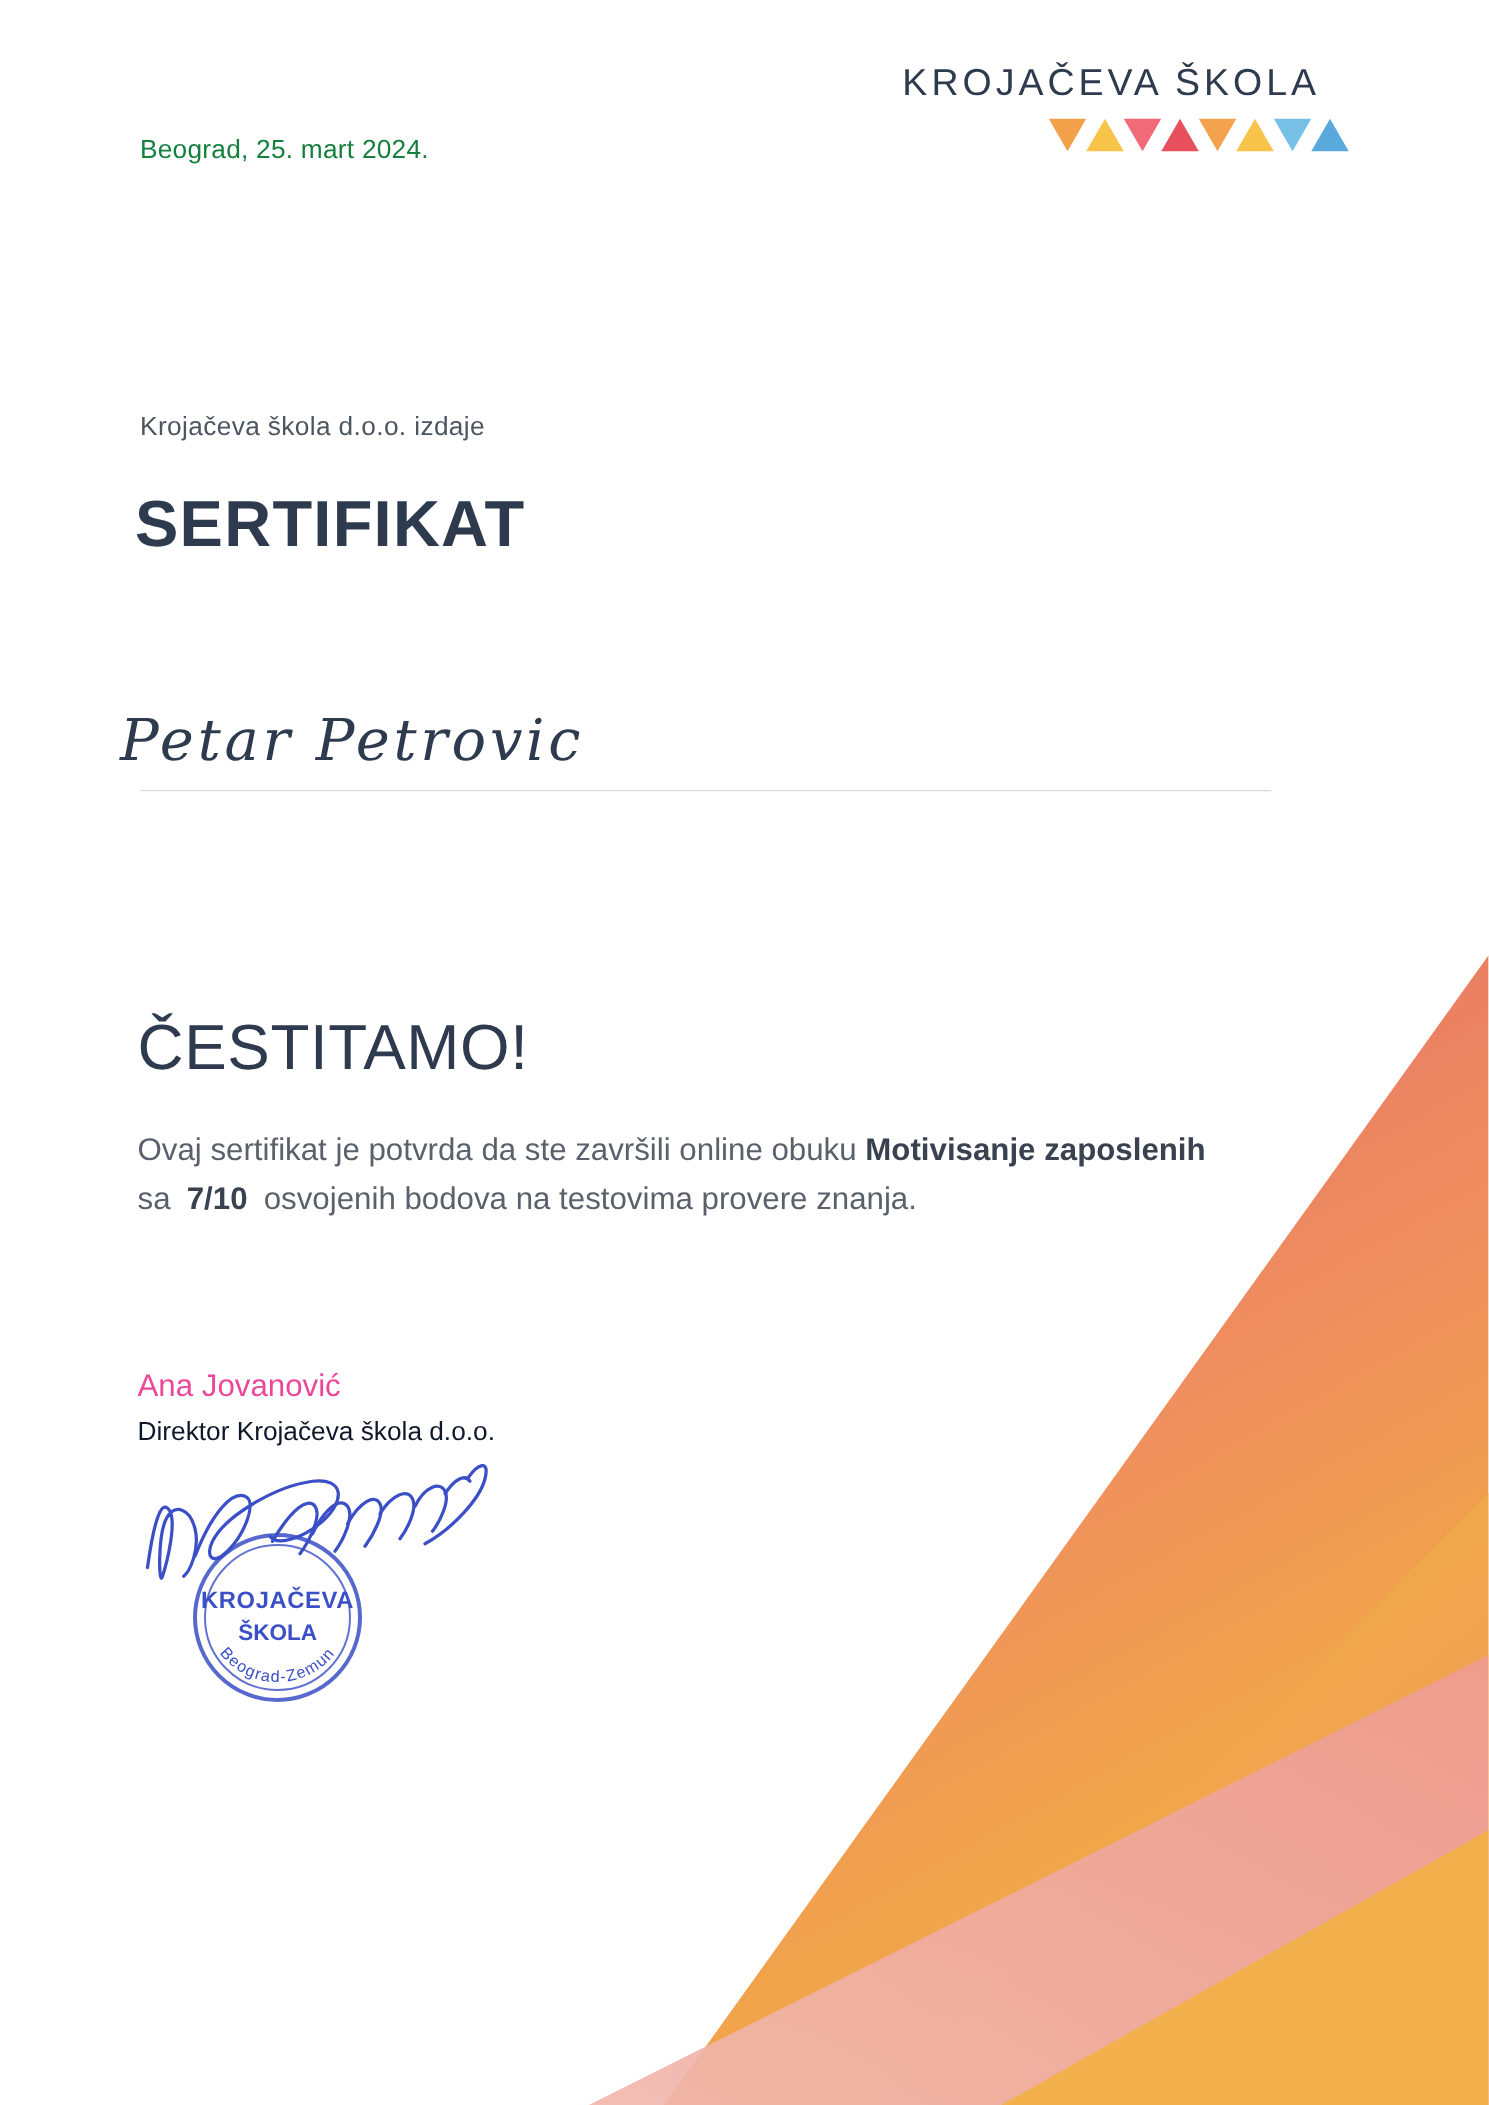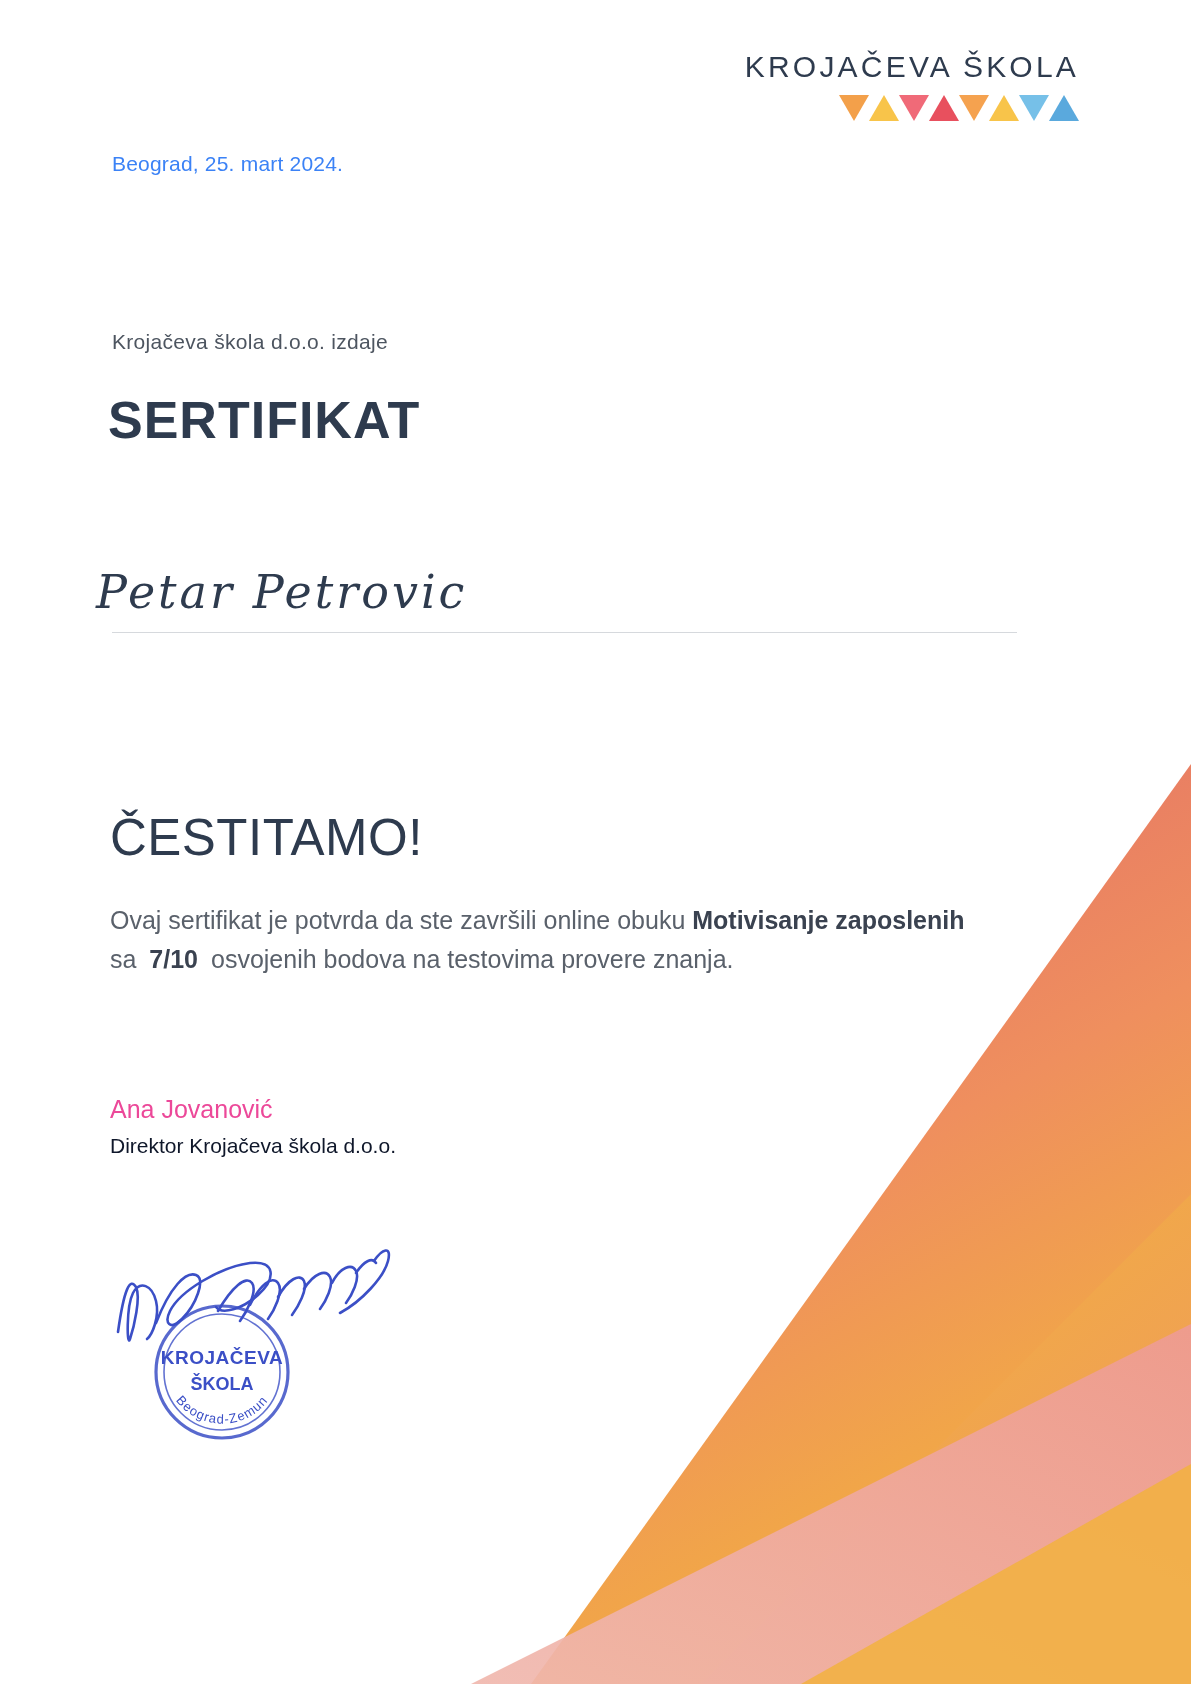--- a/index.html
+++ b/index.html
@@ -28,30 +28,29 @@
     height: 920px;
     pointer-events: none;
   }
 
   
   .date-line {
     position: absolute;
     left: 112px;
     top: 108px;
     font-size: 21px;
-    color: #3b82f6;
+    color: #15803d;
     letter-spacing: .2px;
-    margin-top: 44px;
   }
   .logo-block {
     position: absolute;
     right: 112px;
     top: 52px;
     width: 380px;
-    text-align: right;
+    text-align: center;
   }
   .logo-text {
     font-size: 30px;
     letter-spacing: 3.2px;
     color: #2e3b4e;
     font-weight: 400;
     line-height: 1;
   }
   .logo-tri-row {
     margin-top: 13px;
@@ -162,21 +161,21 @@
     position: absolute;
     left: 110px;
     top: 1134px;
     font-size: 21px;
     color: #0f172a;
   }
 
   .signature-area {
     position: absolute;
     left: 100px;
-    top: 1227px;
+    top: 1149px;
     width: 340px;
     height: 220px;
   }
   .sig-svg { display: block; }
 </style>
 </head>
 <body>
 
 <div class="page">
 

